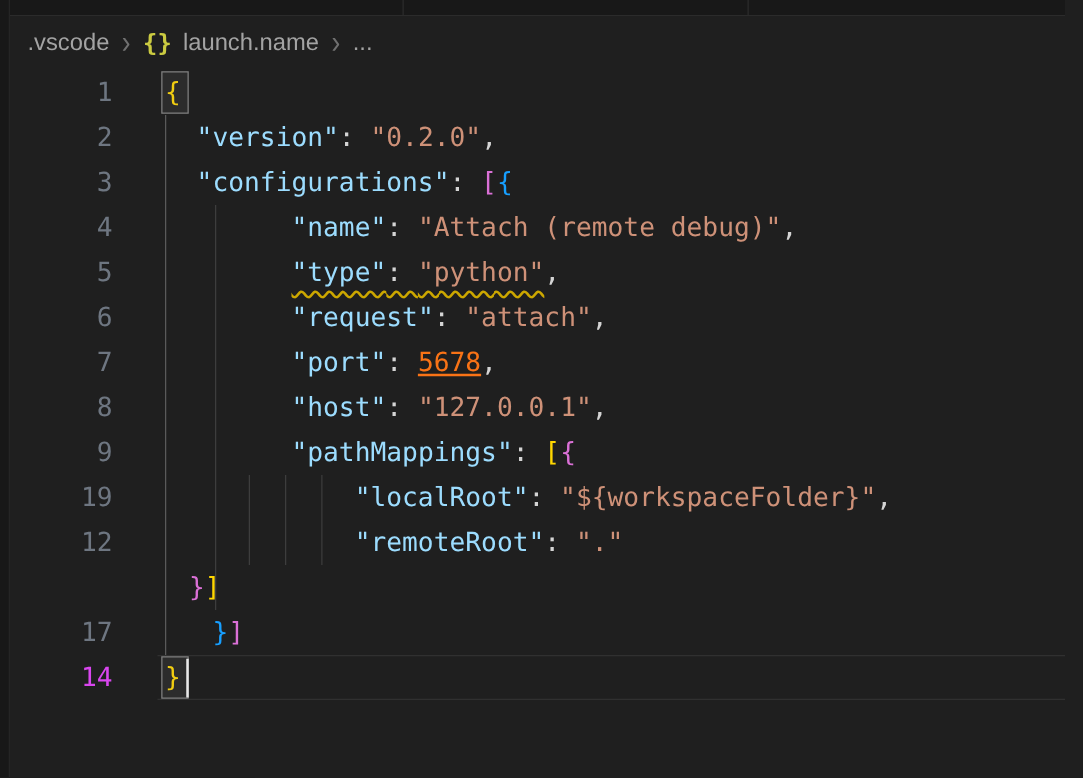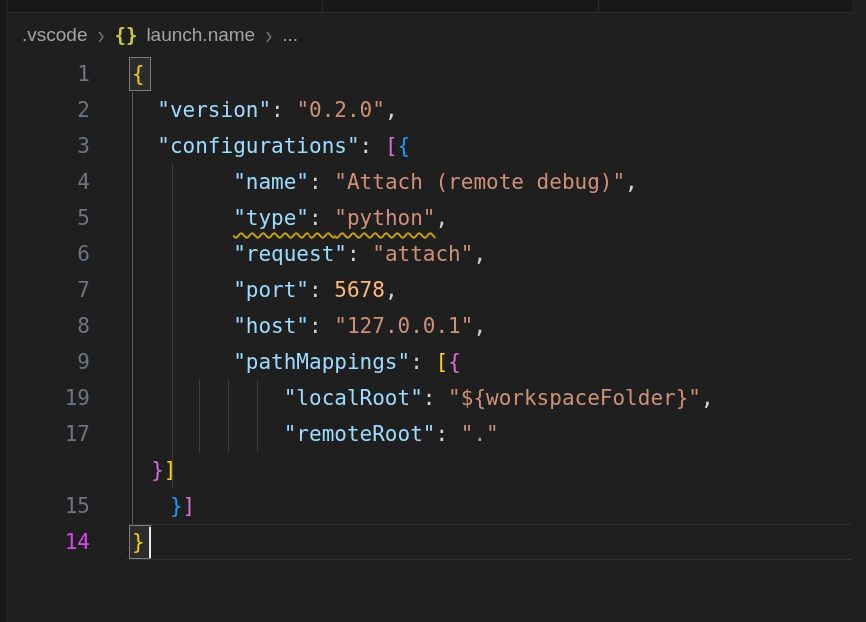--- a/index.html
+++ b/index.html
@@ -19,21 +19,21 @@
   .crumb-sep{color:#707070;font-size:21px;transform:scaleY(1.25);display:inline-block;padding:0 1px;}
   .crumb-icon{color:#cbcb41;font-family:"DejaVu Sans Mono",monospace;font-size:19px;font-weight:bold;letter-spacing:0px;}
   
   #editor{position:absolute;left:0;top:56px;width:866px;}
   .line{display:flex;height:36px;line-height:36px;font-size:21px;padding-left:8px;position:relative;}
   .ln{width:82px;flex:none;text-align:right;color:#6e7681;user-select:none;}
   .ln.active{color:#d946ef;}
   .code{padding-left:42px;white-space:pre;color:#d4d4d4;}
   .tk-key{color:#9cdcfe;}
   .tk-str{color:#ce9178;}
-  .tk-num{color:#fdba74;}
+  .tk-num{color:#f97316;text-decoration:underline;}
   .tk-pun{color:#d4d4d4;}
   .tk-b1{color:#ffd700;}
   .tk-b2{color:#da70d6;}
   .tk-b3{color:#179fff;}
   .tk-ws{color:#d4d4d4;}
   .wavy{text-decoration-line:underline;text-decoration-style:wavy;
         text-decoration-color:#cca700;text-decoration-thickness:2px;text-underline-offset:7px;}
   
   .indent-guide{position:absolute;width:1px;background:#3d3d3d;z-index:1;}
   .indent-guide.active{background:#5a5a5a;}
@@ -110,30 +110,30 @@
     <span class="ln">9</span>
     <span class="code"><span class="tk-ws">        </span><span class="tk-key">"pathMappings"</span><span class="tk-pun">: </span><span class="tk-b1">[</span><span class="tk-b2">{</span></span>
   </div>
 
   <div class="line">
     <span class="ln">19</span>
     <span class="code"><span class="tk-ws">            </span><span class="tk-key">"localRoot"</span><span class="tk-pun">: </span><span class="tk-str">"${workspaceFolder}"</span><span class="tk-pun">,</span></span>
   </div>
 
   <div class="line">
-    <span class="ln">17</span>
+    <span class="ln">12</span>
     <span class="code"><span class="tk-ws">            </span><span class="tk-key">"remoteRoot"</span><span class="tk-pun">: </span><span class="tk-str">"."</span></span>
   </div>
 
   <div class="line">
     <span class="code"><span class="tk-ws">        </span><span class="tk-b2">}</span><span class="tk-b1">]</span></span>
   </div>
 
   <div class="line">
-    <span class="ln">15</span>
+    <span class="ln">17</span>
     <span class="code"><span class="tk-ws">   </span><span class="tk-b3">}</span><span class="tk-b2">]</span></span>
   </div>
 
   <div class="line">
     <span class="ln active">14</span>
     <span class="code"><span class="tk-b1">}</span></span>
   </div>
 </div>
 
 <div id="current-line" style="top: 524px;"></div>

